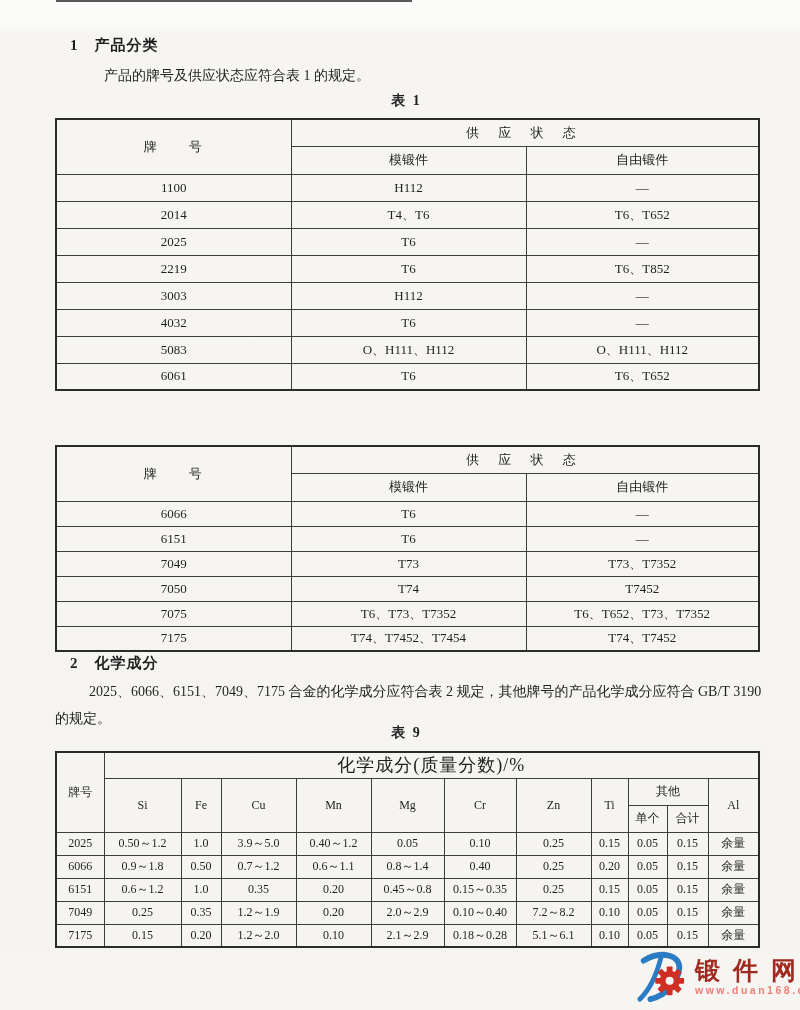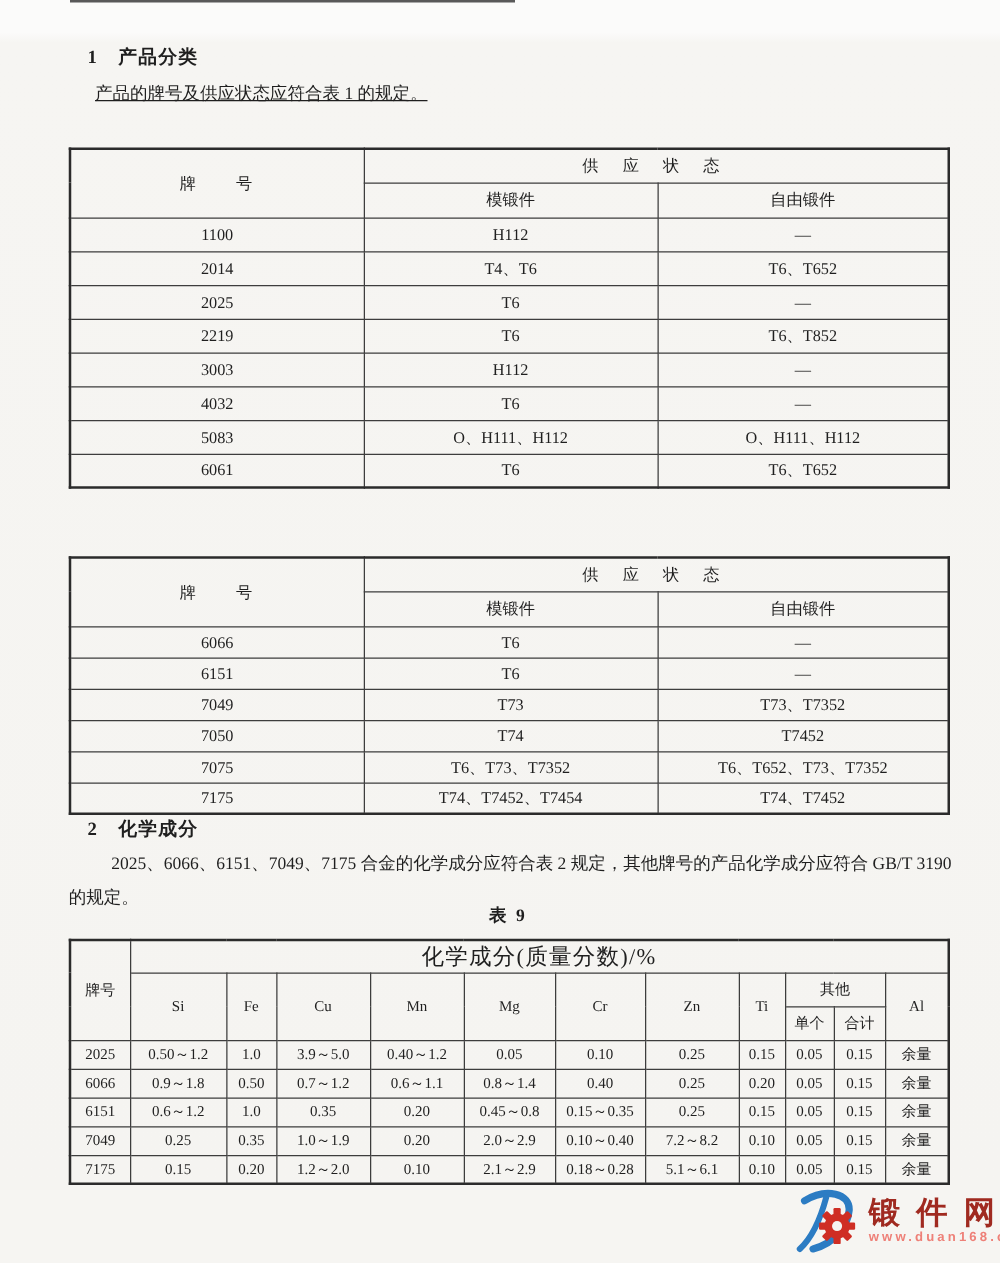--- a/index.html
+++ b/index.html
@@ -44,22 +44,23 @@
     font-size:10.5px;font-weight:bold;color:#ee8078;letter-spacing:2.5px;line-height:13px;white-space:nowrap;}
 </style>
 </head>
 <body>
 
 <div class="page">
 
   <div class="scan-edge"></div>
 
   <div class="sec-heading" style="left:70px;top:36px;">1　产品分类</div>
-  <div class="para" style="left:76px;top:62px;width:650px;text-decoration:underline;">产品的牌号及供应状态应符合表 1 的规定。</div>
-
+  <div class="para" style="left:104px;top:62px;width:650px;">产品的牌号及供应状态应符合表 1 的规定。</div>
+
+  <div class="tbl-caption" style="top:92px;">表 1</div>
 
   <table class="t1" style="top:118px;">
     <colgroup>
         <col class="c-brand">
         <col class="c-die">
         <col class="c-free">
       </colgroup>
     <thead>
       <tr class="h1">
         <th rowspan="2" class="brand-head">牌　　号</th>
@@ -246,21 +247,21 @@
           <td>0.25</td>
           <td>0.15</td>
           <td>0.05</td>
           <td>0.15</td>
           <td>余量</td>
         </tr>
       <tr>
           <td>7049</td>
           <td>0.25</td>
           <td>0.35</td>
-          <td>1.0～1.9</td>
+          <td>1.2～1.9</td>
           <td>0.20</td>
           <td>2.0～2.9</td>
           <td>0.10～0.40</td>
           <td>7.2～8.2</td>
           <td>0.10</td>
           <td>0.05</td>
           <td>0.15</td>
           <td>余量</td>
         </tr>
       <tr>

